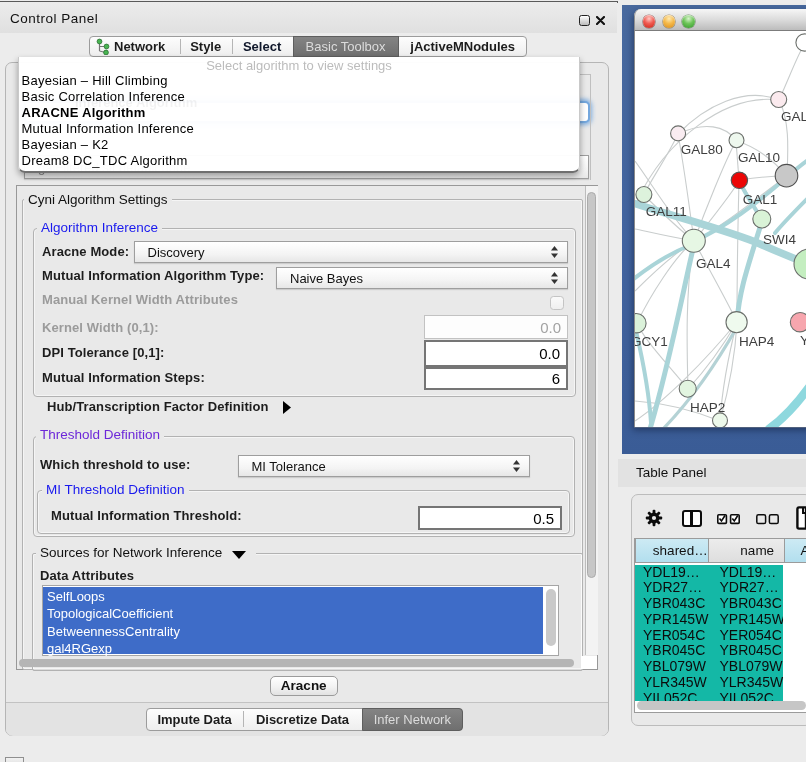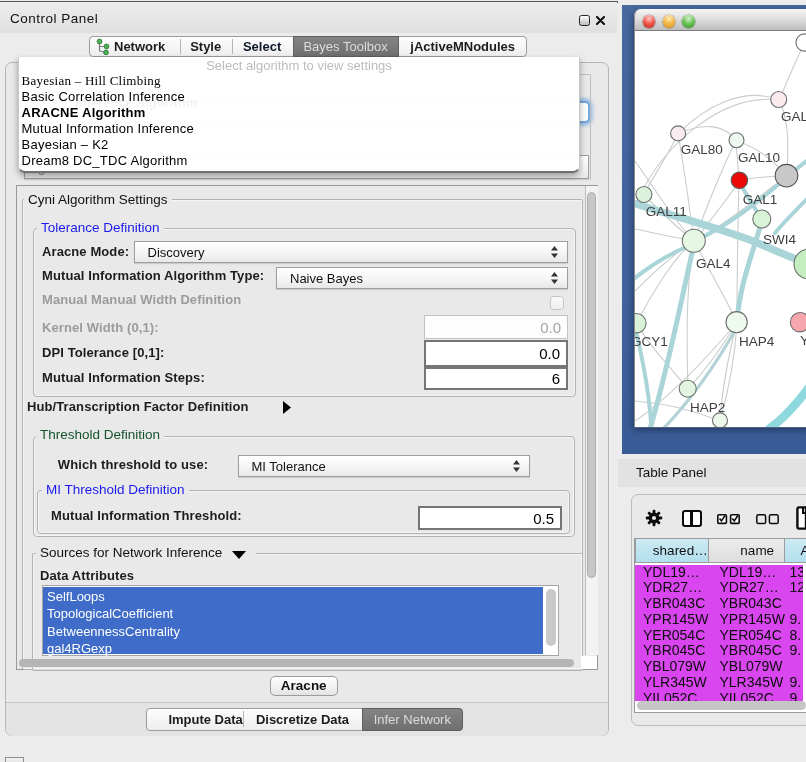--- a/index.html
+++ b/index.html
@@ -39,84 +39,84 @@
 <div class="abs" style="left:292.6px;top:36px;width:106px;height:20.5px;background:linear-gradient(#848484,#6f6f6f);border:1px solid #5e5e5e;box-sizing:border-box;"></div>
 <svg class="abs" style="left:96px;top:37px;" width="15" height="18" viewBox="0 0 15 18">
  <path d="M3.5 5.5 L3.5 14 M3.5 9.5 L10 9.5 M3.5 14 L9.5 15.5" stroke="#777" stroke-width="1.2" fill="none"></path>
  <circle cx="3.5" cy="4.5" r="2.4" fill="#49b552" stroke="#2a7031" stroke-width="0.8"></circle>
  <circle cx="10.5" cy="9.5" r="2.4" fill="#49b552" stroke="#2a7031" stroke-width="0.8"></circle>
  <circle cx="10" cy="15.5" r="2.4" fill="#49b552" stroke="#2a7031" stroke-width="0.8"></circle>
 </svg>
 <div class="abs" style="left:114px;top:39px;font-size:13px;font-weight:600;color:#1c1c1c;">Network</div>
 <div class="abs" style="left:179.7px;top:39px;width:52px;text-align:center;font-size:13px;font-weight:600;color:#1c1c1c;">Style</div>
 <div class="abs" style="left:232.1px;top:39px;width:60px;text-align:center;font-size:13px;font-weight:600;color:#0f172a;">Select</div>
-<div class="abs" style="left:292.6px;top:39px;width:106px;text-align:center;font-size:13px;font-weight:500;color:#dcdcdc;">Bayes Toolbox</div>
+<div class="abs" style="left:292.6px;top:39px;width:106px;text-align:center;font-size:13px;font-weight:500;color:#dcdcdc;">Basic Toolbox</div>
 <div class="abs" style="left:398.7px;top:39px;width:128px;text-align:center;font-size:13px;font-weight:600;color:#1c1c1c;">jActiveMNodules</div>
 
 <div class="abs" style="left:24px;top:101px;width:566px;height:22px;border-radius:5px;background:#fff;border:2px solid #74a7dd;box-shadow:0 0 4px 2px rgba(96,156,222,.75);box-sizing:border-box;"></div>
 <div class="combo" style="left:24px;top:155px;width:563px;height:22px;">
     <span style="color:rgba(50,50,50,.55)">galFiltered.sif default node</span>
   </div>
 
 <div class="abs" style="left:589.5px;top:74px;width:1.3px;height:106px;background:#bfbfbf;"></div>
 <div class="abs" style="left:580px;top:74px;width:10px;height:1.3px;background:#bfbfbf;"></div>
 
 <div class="abs" style="left:16px;top:185px;width:582px;height:485px;background:#e9e9e9;border:1px solid #989898;box-sizing:border-box;"></div>
 
 <div class="grp" style="left:21.5px;top:198.5px;width:559px;height:469.5px;border-radius:2px;"></div>
 <div class="gtitle" style="left:24px;top:192.5px;color:#111;">Cyni Algorithm Settings</div>
 
 <div class="grp" style="left:32.5px;top:227.5px;width:541px;height:167px;"></div>
-<div class="gtitle" style="left:37px;top:220.5px;color:#1a1aee;">Tolerance Definition</div>
+<div class="gtitle" style="left:37px;top:220.5px;color:#1a1aee;">Algorithm Inference</div>
 
 <div class="lbl" style="left:42px;top:244px;">Aracne Mode:</div>
 <div class="combo" style="left:133.5px;top:241px;width:432px;height:20px;">
     <span>Discovery</span>
  <svg class="carr" width="9" height="12" viewBox="0 0 9 12">
       <path d="M4.5 0 L8 4.5 L1 4.5 Z" fill="#333"></path>
       <path d="M4.5 12 L8 7.5 L1 7.5 Z" fill="#333"></path>
     </svg>
   </div>
 
 <div class="lbl" style="left:42px;top:268px;">Mutual Information Algorithm Type:</div>
 <div class="combo" style="left:276px;top:266.5px;width:290px;height:20px;">
     <span>Naive Bayes</span>
  <svg class="carr" width="9" height="12" viewBox="0 0 9 12">
       <path d="M4.5 0 L8 4.5 L1 4.5 Z" fill="#333"></path>
       <path d="M4.5 12 L8 7.5 L1 7.5 Z" fill="#333"></path>
     </svg>
   </div>
 
-<div class="lbl glbl" style="left:42px;top:291.5px;">Manual Manual Width Definition</div>
+<div class="lbl glbl" style="left:42px;top:291.5px;">Manual Kernel Width Attributes</div>
 <div class="abs" style="left:550px;top:295.5px;width:14px;height:14px;border:1.4px solid #c4c4c4;border-radius:3.5px;background:linear-gradient(#fafafa,#efefef);box-sizing:border-box;"></div>
 
 <div class="lbl glbl" style="left:42px;top:319.5px;">Kernel Width (0,1):</div>
 <div class="tf" style="left:424px;top:315px;width:144px;height:23.5px;border:1px solid #c2c2c2;box-sizing:border-box;background:#fdfdfd;">
     <span style="color:#a3a3a3;">0.0</span>
   </div>
 
 <div class="lbl" style="left:42px;top:344.5px;">DPI Tolerance [0,1]:</div>
 <div class="tf" style="left:424px;top:339.5px;width:144px;height:27px;border:2px solid #757575;box-sizing:border-box;">
     <span style="color:#000;">0.0</span>
   </div>
 
 <div class="lbl" style="left:42px;top:369.5px;">Mutual Information Steps:</div>
 <div class="tf" style="left:424px;top:366.5px;width:144px;height:23px;border:2px solid #757575;box-sizing:border-box;">
     <span style="color:#000;">6</span>
   </div>
 
-<div class="lbl" style="left:27px;top:399px;">Hub/Transcription Factor Definition</div>
+<div class="lbl" style="left:47px;top:399px;">Hub/Transcription Factor Definition</div>
 <svg class="abs" style="left:282px;top:401px;" width="10" height="13" viewBox="0 0 10 13">
     <path d="M1 0 L9 6.5 L1 13 Z" fill="#000"></path>
   </svg>
 
 <div class="grp" style="left:32.5px;top:436px;width:540px;height:99px;"></div>
-<div class="gtitle" style="left:36px;top:428px;color:#14532d;">Threshold Definition</div>
-
-<div class="lbl" style="left:40px;top:456.5px;width:186px;text-align:center;">Which threshold to use:</div>
+<div class="gtitle" style="left:36px;top:428px;color:#6d28d9;">Threshold Definition</div>
+
+<div class="lbl" style="left:40px;top:456.5px;width:186px;text-align:left;">Which threshold to use:</div>
 <div class="combo" style="left:237.5px;top:454.5px;width:290px;height:20.5px;">
     <span>MI Tolerance</span>
  <svg class="carr" width="9" height="12" viewBox="0 0 9 12">
       <path d="M4.5 0 L8 4.5 L1 4.5 Z" fill="#333"></path>
       <path d="M4.5 12 L8 7.5 L1 7.5 Z" fill="#333"></path>
     </svg>
   </div>
 
 <div class="grp" style="left:37px;top:490px;width:531px;height:41.5px;"></div>
 <div class="gtitle" style="left:42px;top:483px;color:#1a1aee;">MI Threshold Definition</div>
@@ -143,30 +143,30 @@
 <div class="abs" style="left:586.5px;top:192px;width:9.5px;height:386px;background:#c7c7c7;border:1px solid #ababab;border-radius:5px;box-sizing:border-box;"></div>
 <div class="abs" style="left:581px;top:656px;width:16px;height:13px;background:#fff;"></div>
 <div class="abs" style="left:18.5px;top:659px;width:555px;height:8px;background:#b5b5b5;border-radius:4.5px;"></div>
 
 <div class="abs" style="left:270px;top:675.5px;width:67.5px;height:20px;background:linear-gradient(#ffffff,#f2f2f2 55%,#e2e2e2);border:1px solid #9b9b9b;border-radius:5px;box-sizing:border-box;text-align:center;font-size:13.5px;font-weight:600;color:#111;line-height:18px;">Aracne</div>
 
 <div class="abs" style="left:6px;top:701.5px;width:602px;height:33px;background:#e3e3e3;border-top:1px solid #c2c2c2;border-radius:0 0 7px 7px;"></div>
 <div class="abs" style="left:145.6px;top:708px;width:317px;height:22.5px;background:linear-gradient(#fdfdfd,#eee);border:1px solid #9c9c9c;border-radius:4px;box-sizing:border-box;"></div>
 <div class="abs" style="left:243px;top:711px;width:1px;height:16px;background:#b5b5b5;"></div>
 <div class="abs" style="left:362.3px;top:708px;width:100.5px;height:22.5px;background:linear-gradient(#848484,#6f6f6f);border:1px solid #5e5e5e;border-radius:0 4px 4px 0;box-sizing:border-box;"></div>
-<div class="abs" style="left:145.6px;top:712px;width:120px;text-align:center;font-size:13px;font-weight:600;color:#1c1c1c;">Impute Data</div>
+<div class="abs" style="left:145.6px;top:712px;width:98px;text-align:center;font-size:13px;font-weight:600;color:#1c1c1c;">Impute Data</div>
 <div class="abs" style="left:243px;top:712px;width:119px;text-align:center;font-size:13px;font-weight:600;color:#1c1c1c;">Discretize Data</div>
 <div class="abs" style="left:362.3px;top:712px;width:100px;text-align:center;font-size:13px;font-weight:500;color:#dcdcdc;">Infer Network</div>
 
 <div class="abs" style="left:5px;top:757px;width:19px;height:10px;border:1.6px solid #8f8f8f;background:linear-gradient(#f2f2f2,#ddd);box-sizing:border-box;"></div>
 
 <div class="abs" style="left:18px;top:56.5px;width:562px;height:116px;background:rgba(255,255,255,.97);border-left:1px solid #c9c9c9;border-right:1px solid #c9c9c9;border-bottom:2.2px solid #6f6f6f;border-radius:0 0 7px 7px;box-shadow:0 3px 6px rgba(0,0,0,.35);box-sizing:border-box;"></div>
 <div class="abs" style="left:18px;top:58px;width:562px;text-align:center;font-size:13px;color:#bcbcbc;">Select algorithm to view settings</div>
 <div class="abs" style="left:75px;top:95px;font-size:13px;font-weight:bold;color:rgba(0,0,0,.05);">Inference Algorithm</div>
-<div class="prow" style="left:21.5px;top:73px;font-family:Liberation Serif, serif;">Bayesian – Hill Climbing</div>
+<div class="prow" style="left:21.5px;top:73px;">Bayesian – Hill Climbing</div>
 <div class="prow" style="left:21.5px;top:89px;">Basic Correlation Inference</div>
 <div class="prow" style="left:21.5px;top:105px;font-weight:bold;">ARACNE Algorithm</div>
 <div class="prow" style="left:21.5px;top:121px;">Mutual Information Inference</div>
 <div class="prow" style="left:21.5px;top:137px;">Bayesian – K2</div>
 <div class="prow" style="left:21.5px;top:153px;">Dream8 DC_TDC Algorithm</div>
 
 <div class="abs" style="left:622px;top:5px;width:184px;height:448.5px;background:linear-gradient(180deg,#48699e 0%,#41639f 55%,#3a5c96 100%);"></div>
 
 <div class="abs" style="left:634px;top:9px;width:178px;height:417.5px;border-radius:7px 0 0 0;box-shadow:-1px 3px 7px rgba(10,20,45,.5);background:#fff;"></div>
 <div class="abs" style="left:634px;top:9px;width:178px;height:22px;border-radius:7px 0 0 0;background:linear-gradient(#f6f6f6,#d9d9d9 55%,#bcbcbc);border-bottom:1px solid #7c7c7c;border-left:1px solid #909090;box-sizing:border-box;"></div>
@@ -288,18 +288,18 @@
 <svg class="abs" style="left:796px;top:506px;" width="10" height="24" viewBox="0 0 10 24">
  <path d="M1.4 3 Q1.4 1.4 3 1.4 L10 1.4 L10 22.6 L3 22.6 Q1.4 22.6 1.4 21 Z" fill="#fff" stroke="#0c0c0c" stroke-width="2.4"></path>
  <path d="M7 1.4 L7 7 L10 7" stroke="#0c0c0c" stroke-width="2" fill="none"></path>
 </svg>
 
 <div class="abs" style="left:633.5px;top:537.5px;width:172.5px;height:175px;background:#fff;border-left:1px solid #9b9b9b;border-bottom:1px solid #9b9b9b;box-sizing:border-box;"></div>
 <div class="abs" style="left:634.5px;top:537.5px;width:74.5px;height:25.5px;background:linear-gradient(#cdeaf4,#b2dfee);border:1px solid #9b9b9b;box-sizing:border-box;text-align:center;font-size:13.5px;color:#111;line-height:24px;padding-left:17px;">shared…</div>
 <div class="abs" style="left:709px;top:537.5px;width:75.5px;height:25.5px;background:linear-gradient(#ececec,#dedede);border:1px solid #9b9b9b;border-left:none;box-sizing:border-box;text-align:center;font-size:13.5px;color:#111;line-height:24px;padding-left:22px;">name</div>
 <div class="abs" style="left:784.5px;top:537.5px;width:21.5px;height:25.5px;background:linear-gradient(#cdeaf4,#b2dfee);border:1px solid #9b9b9b;border-left:none;border-right:none;box-sizing:border-box;font-size:13.5px;color:#111;line-height:24px;padding-left:16px;">A</div>
 
-<div class="abs" style="left:634.5px;top:564.5px;width:168px;height:136px;overflow:hidden;background:#d946ef;font-size:14px;color:#0c0c0c;">
+<div class="abs" style="left:634.5px;top:564.5px;width:148px;height:136px;overflow:hidden;background:#14b8a6;font-size:14px;color:#0c0c0c;">
  <div style="position:absolute;left:8.5px;top:0;line-height:15.8px;">YDL19…<br>YDR27…<br>YBR043C<br>YPR145W<br>YER054C<br>YBR045C<br>YBL079W<br>YLR345W<br>YIL052C</div>
  <div style="position:absolute;left:85px;top:0;line-height:15.8px;">YDL19…<br>YDR27…<br>YBR043C<br>YPR145W<br>YER054C<br>YBR045C<br>YBL079W<br>YLR345W<br>YIL052C</div>
  <div style="position:absolute;left:155px;top:0;line-height:15.8px;">13<br>12<br>&nbsp;<br>9.<br>8.<br>9.<br>&nbsp;<br>9.<br>9.</div>
 </div>
 <div class="abs" style="left:637px;top:701px;width:169px;height:8.5px;background:#c6c6c6;border-radius:4.5px;"></div>
 
 </body></html>

